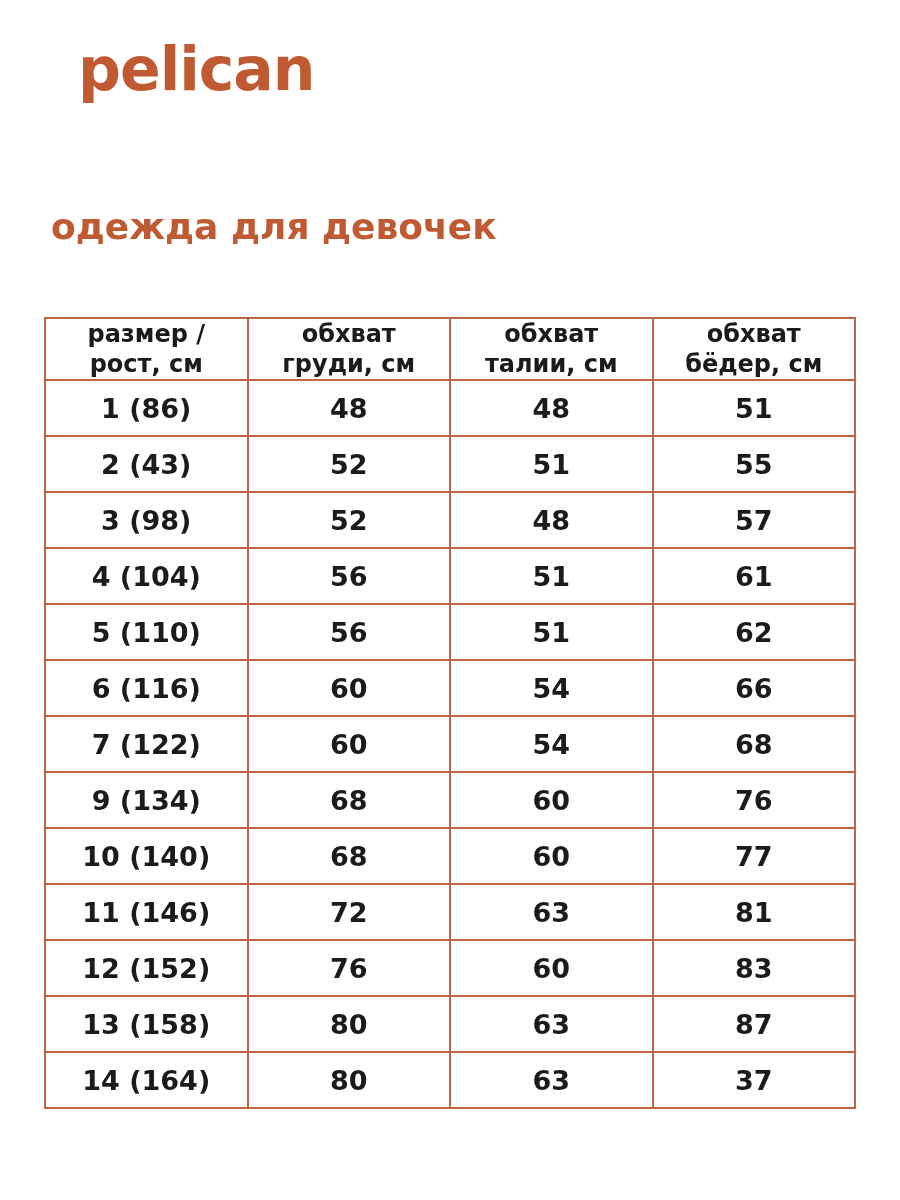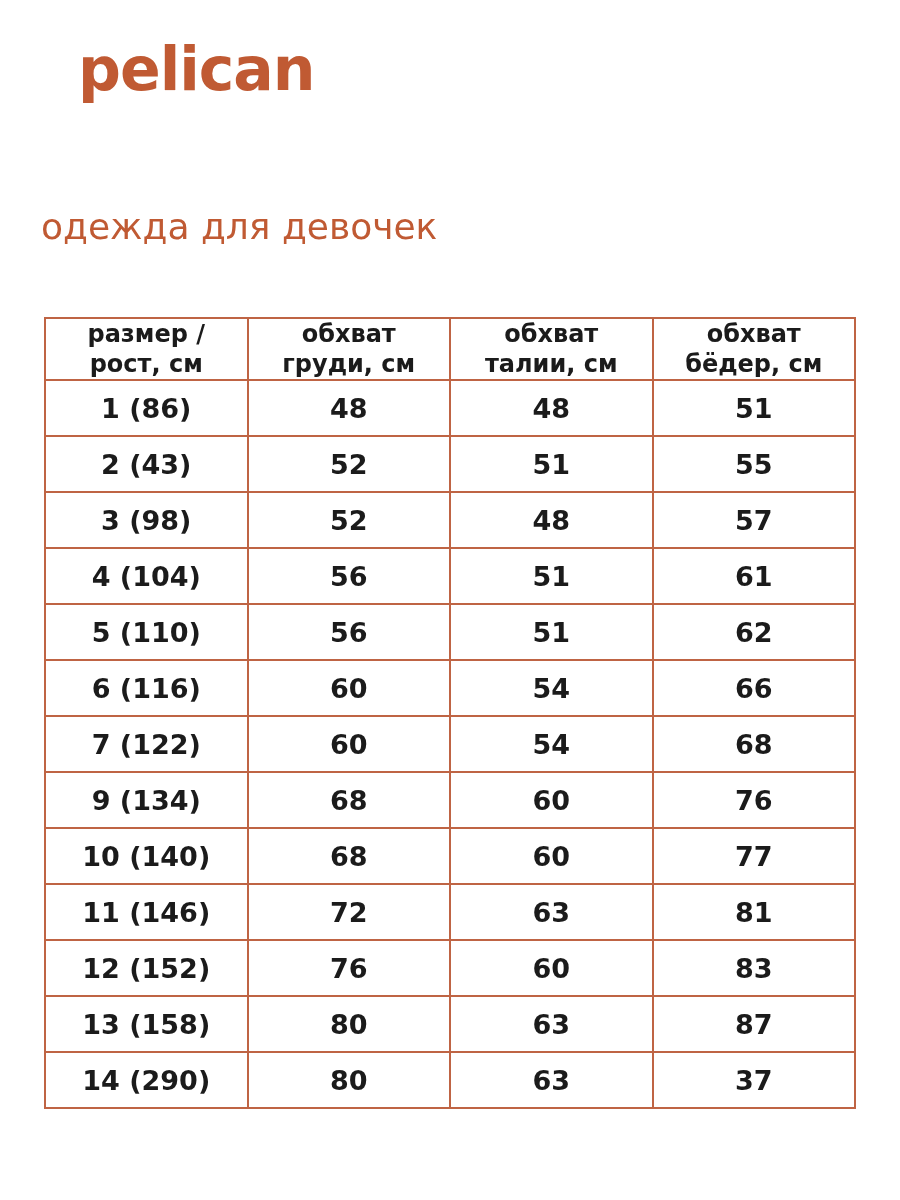--- a/index.html
+++ b/index.html
@@ -25,25 +25,25 @@
     left: 42px;
     top: 34px;
     font-size: 60px;
     font-weight: bold;
     letter-spacing: -1px;
     color: var(--brand);
     margin-left: 36px;
   }
   .title {
     position: absolute;
-    left: 41px;
+    left: 51px;
     top: 206px;
     margin: 0;
     font-size: 36px;
-    font-weight: normal;
+    font-weight: bold;
     color: var(--brand);
   }
   table.size-table {
     position: absolute;
     left: 44px;
     top: 317px;
     width: 812px;
     border-collapse: collapse;
     table-layout: fixed;
   }
@@ -154,20 +154,20 @@
           <td>60</td>
           <td>83</td>
         </tr>
         <tr>
           <td>13 (158)</td>
           <td>80</td>
           <td>63</td>
           <td>87</td>
         </tr>
         <tr>
-          <td>14 (290)</td>
+          <td>14 (164)</td>
           <td>80</td>
           <td>63</td>
           <td>37</td>
         </tr>
       </tbody>
   </table>
 </div>
 
 </body></html>

